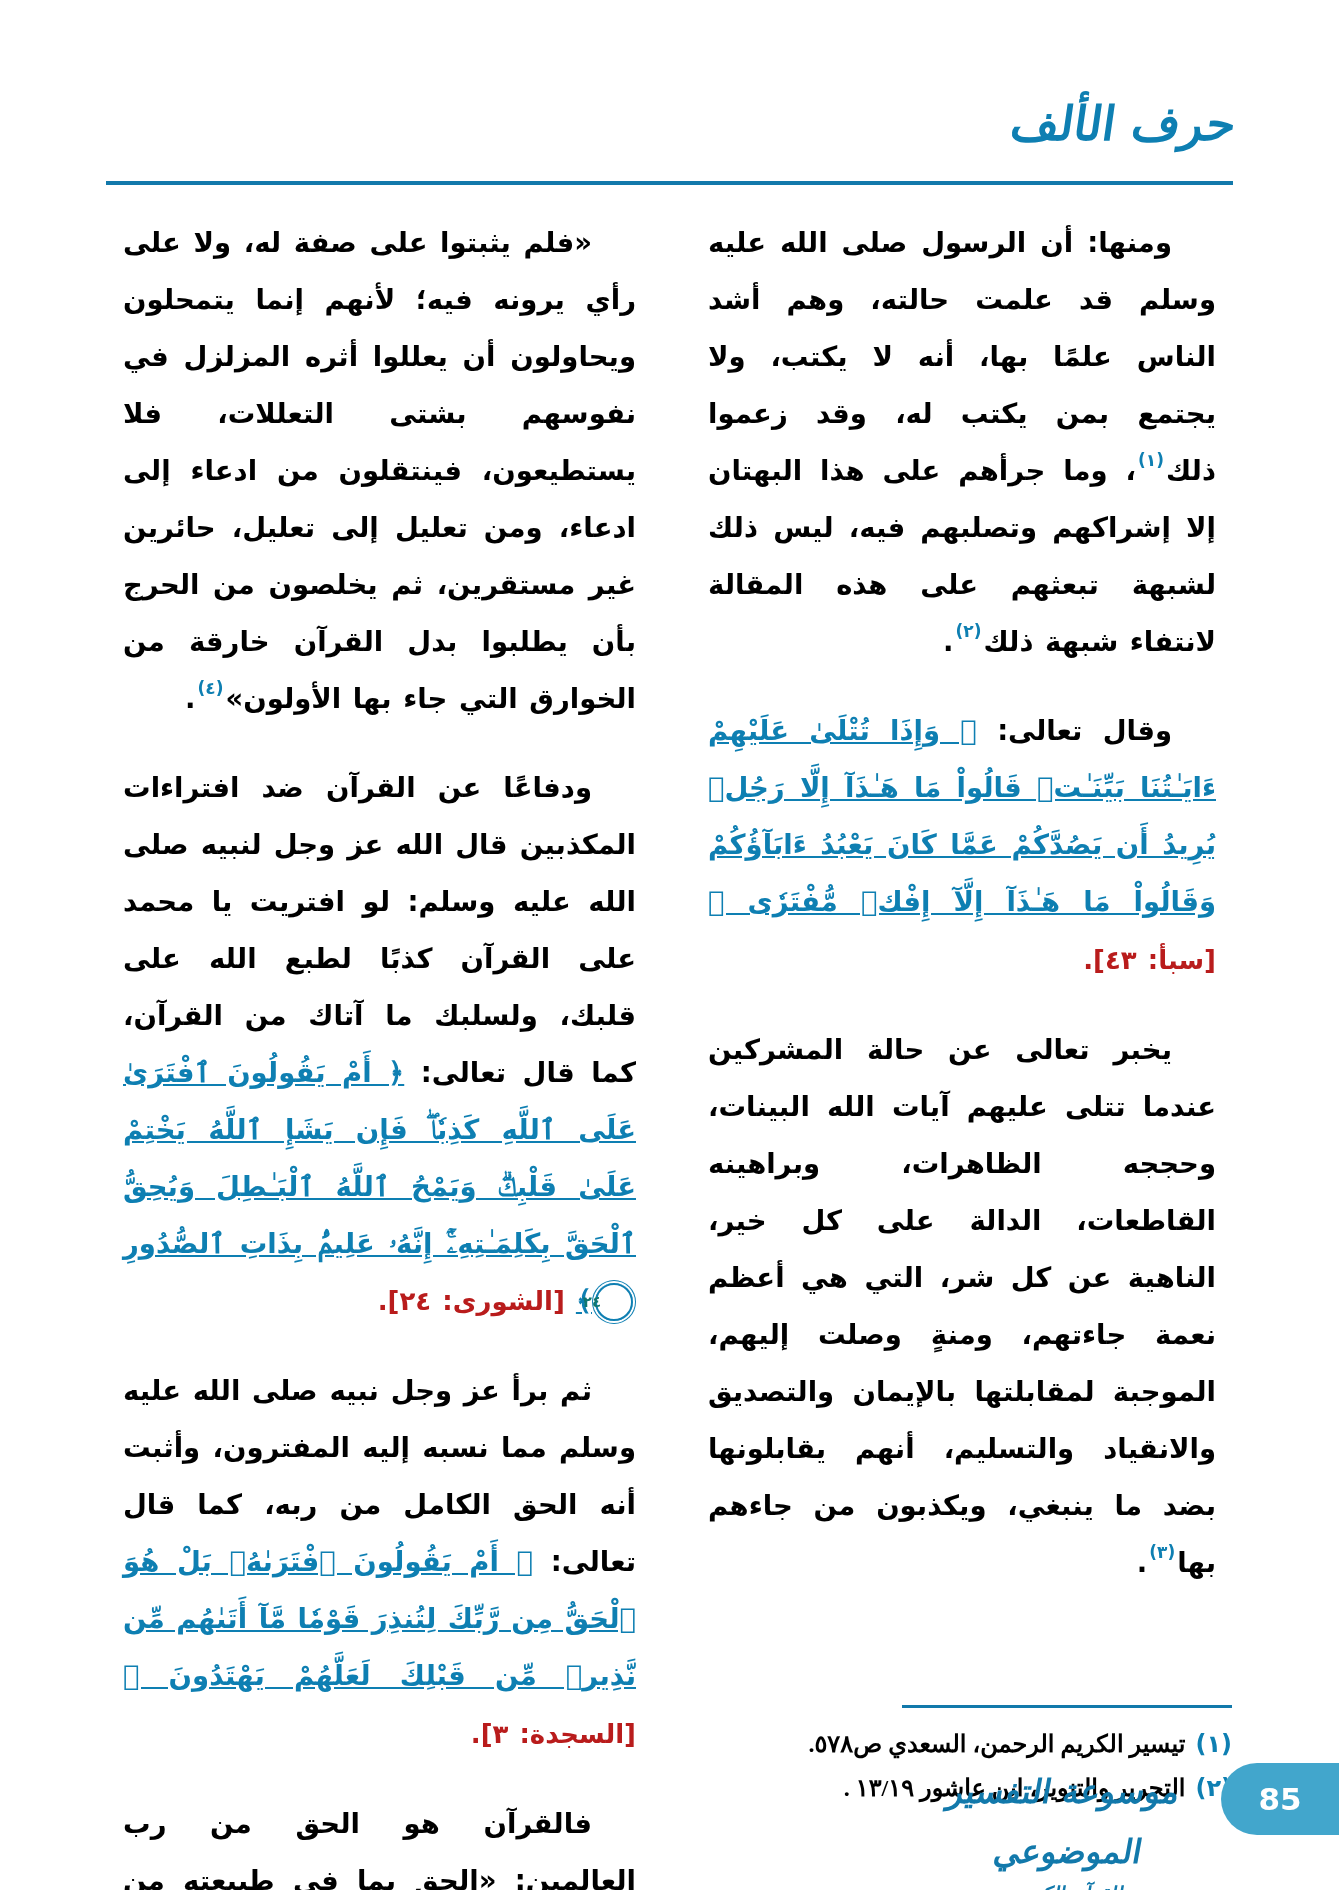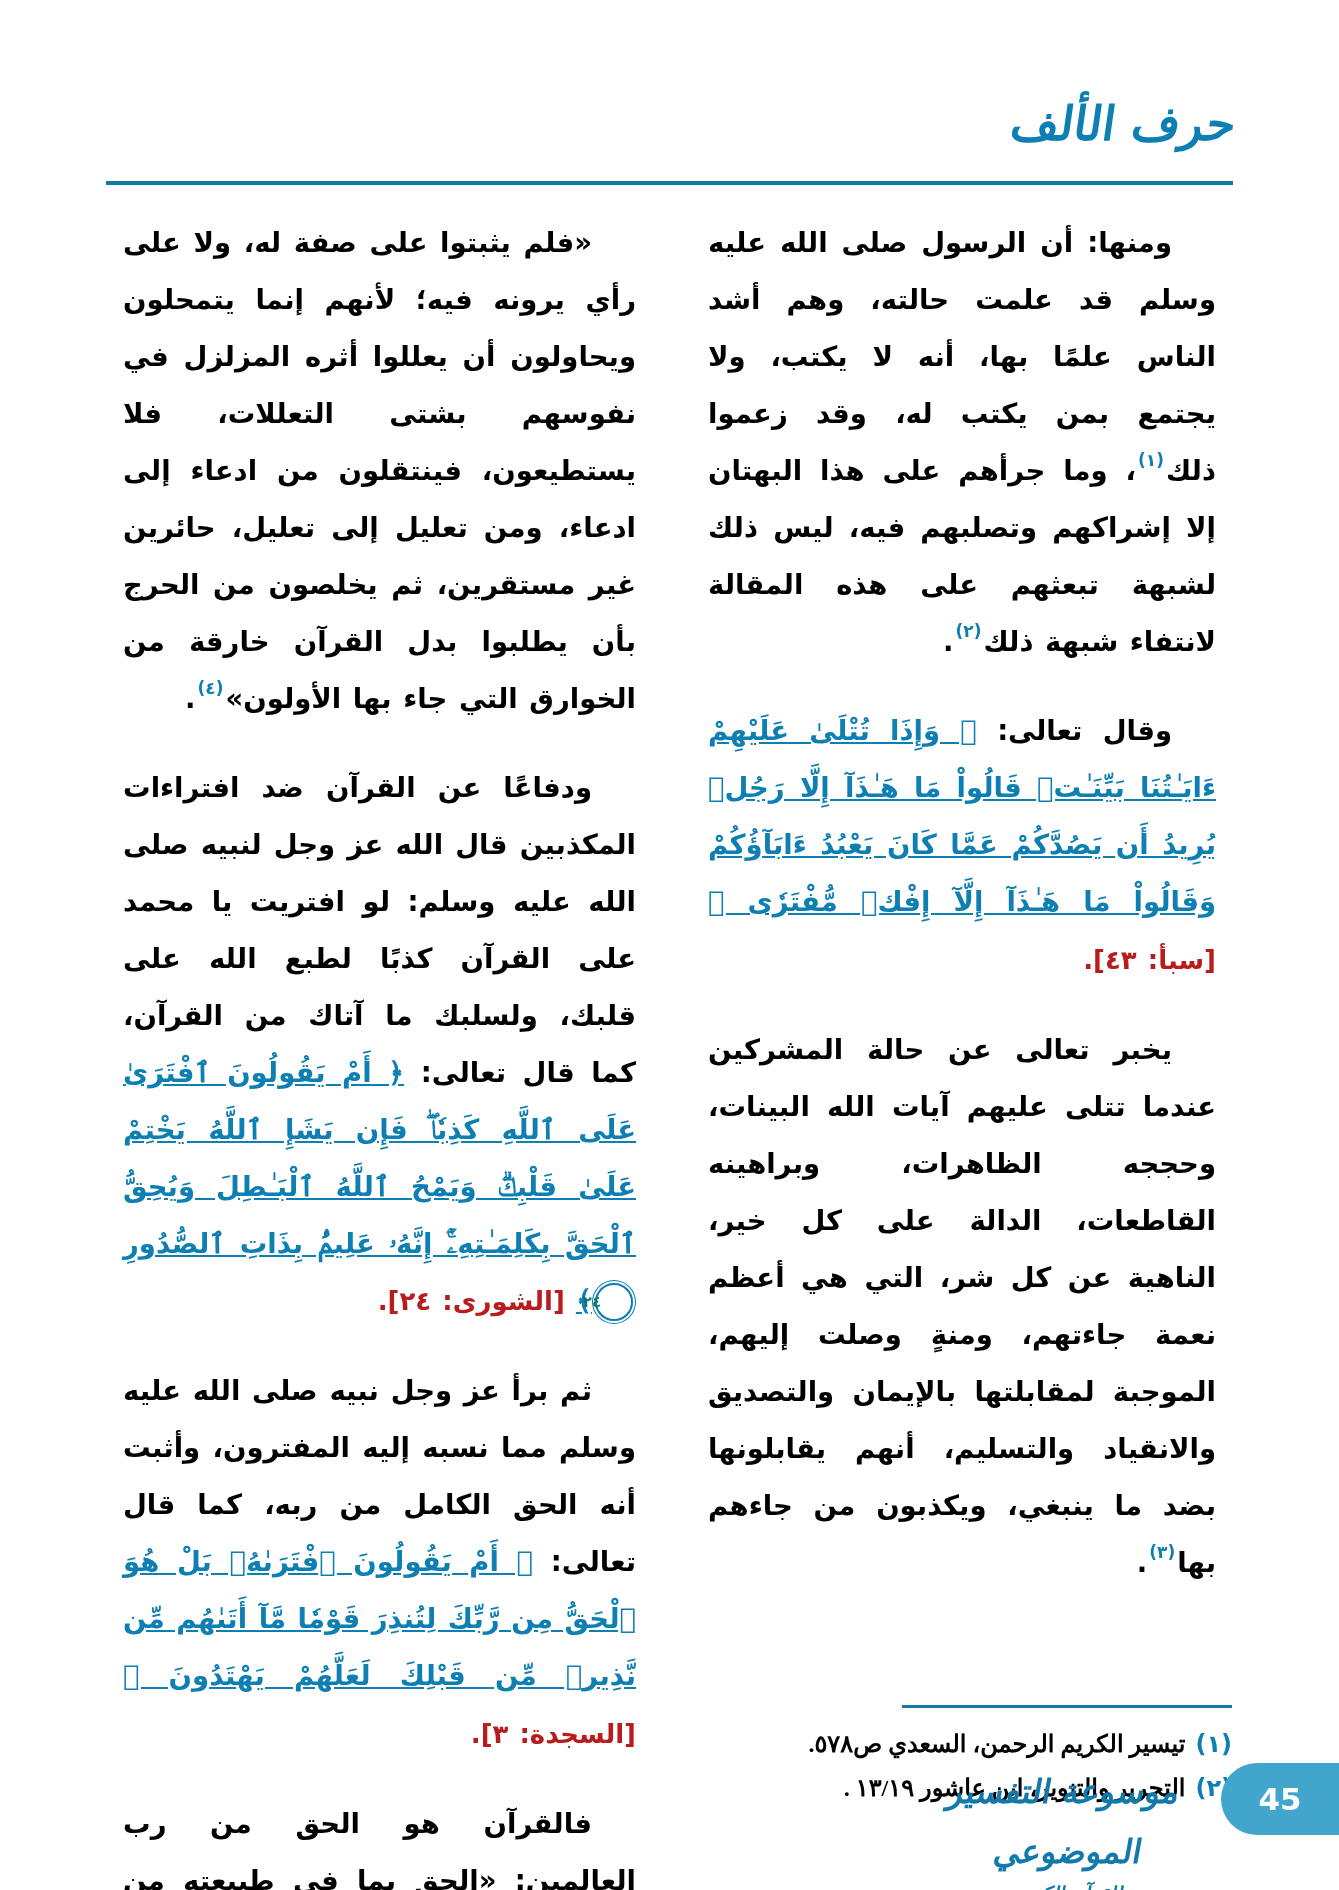--- a/index.html
+++ b/index.html
@@ -112,16 +112,16 @@
       <p class="para indent"><span class="seg-t">ثم برأ عز وجل نبيه صلى الله عليه وسلم مما نسبه إليه المفترون، وأثبت أنه الحق الكامل من ربه، كما قال تعالى: </span><span class="seg-q">﴿ أَمْ يَقُولُونَ ٱفْتَرَىٰهُۚ بَلْ هُوَ ٱلْحَقُّ مِن رَّبِّكَ لِتُنذِرَ قَوْمٗا مَّآ أَتَىٰهُم مِّن نَّذِيرٖ مِّن قَبْلِكَ لَعَلَّهُمْ يَهْتَدُونَ ﴾</span><span class="seg-ref"> [السجدة: ٣].</span></p>
       <p class="para indent"><span class="seg-t">فالقرآن هو الحق من رب العالمين: «الحق بما في طبيعته من صدق ومطابقة لما في الفطرة من الحق الأزلي، وما في طبيعة الكون كله من هذا الحق الثابت.</span></p>
     </div>
 
   <div id="logo">
     <div id="logo-line1">موسوعة التفسير الموضوعي</div>
     <div id="logo-line2">للقرآن الكريم</div>
   </div>
 
   <div id="page-badge">
-    <span>45</span>
+    <span>85</span>
   </div>
 
 </div>
 
 </body></html>

